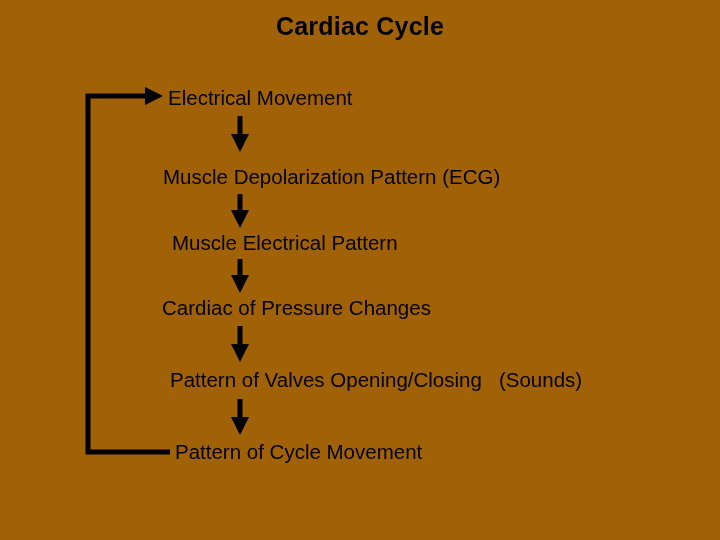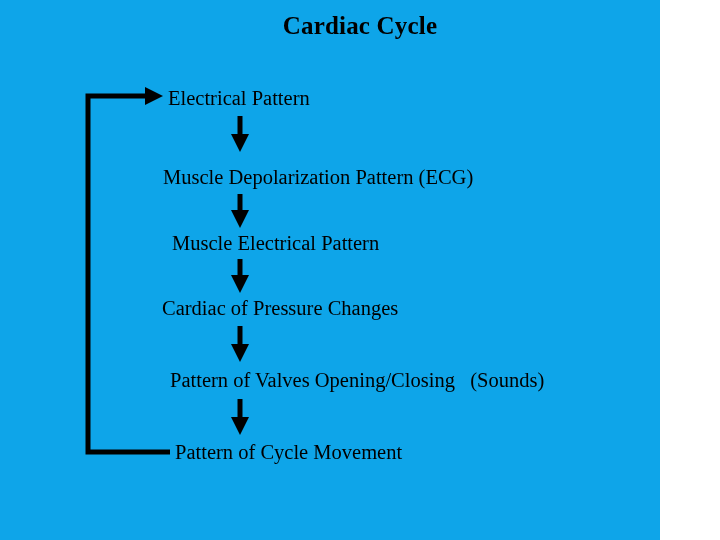--- a/index.html
+++ b/index.html
@@ -3,25 +3,25 @@
 <meta charset="utf-8">
 <title>Cardiac Cycle</title>
 <style>
   html, body {
     margin: 0;
     padding: 0;
     background: #ffffff;
   }
   #stage {
     position: relative;
-    width: 660px;
+    width: 720px;
     height: 540px;
-    background: #0ea5e9;
+    background: #a16207;
     overflow: hidden;
-    font-family: Liberation Serif, serif;
+    font-family: Liberation Sans, sans-serif;
     color: #000000;
   }
   #diagram-title {
     position: absolute;
     left: 0;
     top: 12px;
     width: 720px;
     text-align: center;
     font-size: 25px;
     font-weight: bold;
@@ -63,21 +63,21 @@
     stroke: none;
   }
 </style>
 </head>
 <body>
 
 <div id="stage">
 
   <div id="diagram-title">Cardiac Cycle</div>
 
-  <div class="flow-step" id="step-0">Electrical Pattern</div>
+  <div class="flow-step" id="step-0">Electrical Movement</div>
 
   <div class="flow-step" id="step-1">Muscle Depolarization Pattern (ECG)</div>
 
   <div class="flow-step" id="step-2">Muscle Electrical Pattern</div>
 
   <div class="flow-step" id="step-3">Cardiac of Pressure Changes</div>
 
   <div class="flow-step" id="step-4">Pattern of Valves Opening/Closing   (Sounds)</div>
 
   <div class="flow-step" id="step-5">Pattern of Cycle Movement</div>

